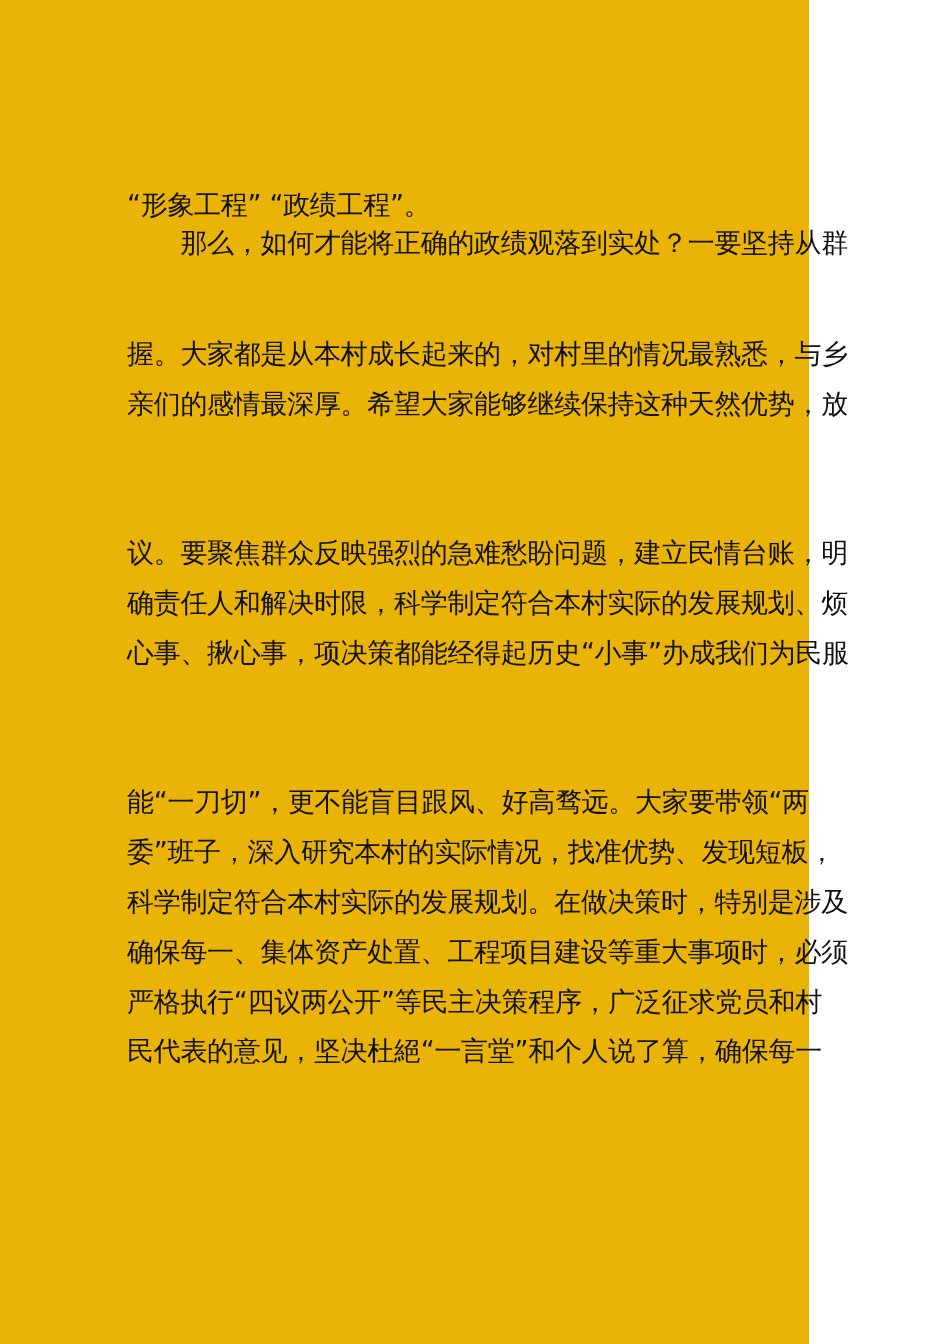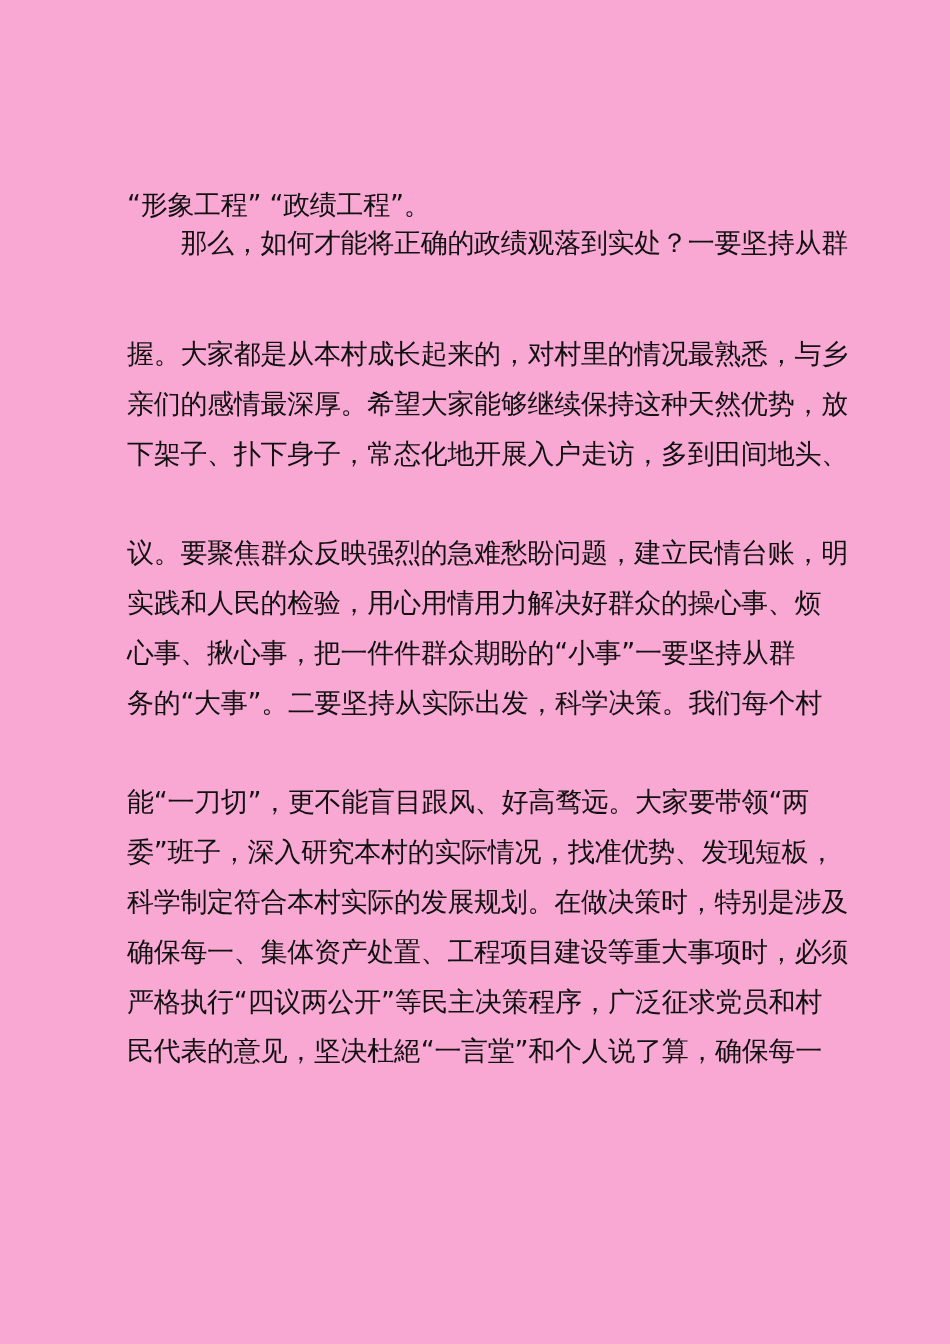--- a/index.html
+++ b/index.html
@@ -12,47 +12,45 @@
       height: 1344px;
       position: relative;
       overflow: hidden;
       font-family: "DejaVu Sans", "Liberation Sans", sans-serif;
       color: #111111;
     }
     .page {
       position: absolute;
       left: 0;
       top: 0;
-      width: 950px;
+      width: 809px;
       height: 1344px;
-      background: #f9a8d4;
+      background: #eab308;
     }
     .line {
       position: absolute;
       left: 127px;
       width: 710px;
       height: 50px;
       font-size: 27px;
       line-height: 36px;
       white-space: nowrap;
       letter-spacing: -0.3px;
     }
   </style>
 </head>
 <body>
 
 <div class="page">
   <div class="line" style="top:187px">“形象工程” “政绩工程”。</div>
   <div class="line" style="top:225px">　　那么，如何才能将正确的政绩观落到实处？一要坚持从群</div>
   <div class="line" style="top:336px">握。大家都是从本村成长起来的，对村里的情况最熟悉，与乡</div>
   <div class="line" style="top:386px">亲们的感情最深厚。希望大家能够继续保持这种天然优势，放</div>
-  <div class="line" style="top:436px">下架子、扑下身子，常态化地开展入户走访，多到田间地头、</div>
   <div class="line" style="top:535px">议。要聚焦群众反映强烈的急难愁盼问题，建立民情台账，明</div>
-  <div class="line" style="top:585px">实践和人民的检验，用心用情用力解决好群众的操心事、烦</div>
-  <div class="line" style="top:635px">心事、揪心事，把一件件群众期盼的“小事”一要坚持从群</div>
-  <div class="line" style="top:685px">务的“大事”。二要坚持从实际出发，科学决策。我们每个村</div>
+  <div class="line" style="top:585px">确责任人和解决时限，科学制定符合本村实际的发展规划、烦</div>
+  <div class="line" style="top:635px">心事、揪心事，项决策都能经得起历史“小事”办成我们为民服</div>
   <div class="line" style="top:784px">能“一刀切”，更不能盲目跟风、好高骛远。大家要带领“两</div>
   <div class="line" style="top:834px">委”班子，深入研究本村的实际情况，找准优势、发现短板，</div>
   <div class="line" style="top:884px">科学制定符合本村实际的发展规划。在做决策时，特别是涉及</div>
   <div class="line" style="top:934px">确保每一、集体资产处置、工程项目建设等重大事项时，必须</div>
   <div class="line" style="top:984px">严格执行“四议两公开”等民主决策程序，广泛征求党员和村</div>
   <div class="line" style="top:1033px">民代表的意见，坚决杜絕“一言堂”和个人说了算，确保每一</div>
 </div>
 
 </body></html>

